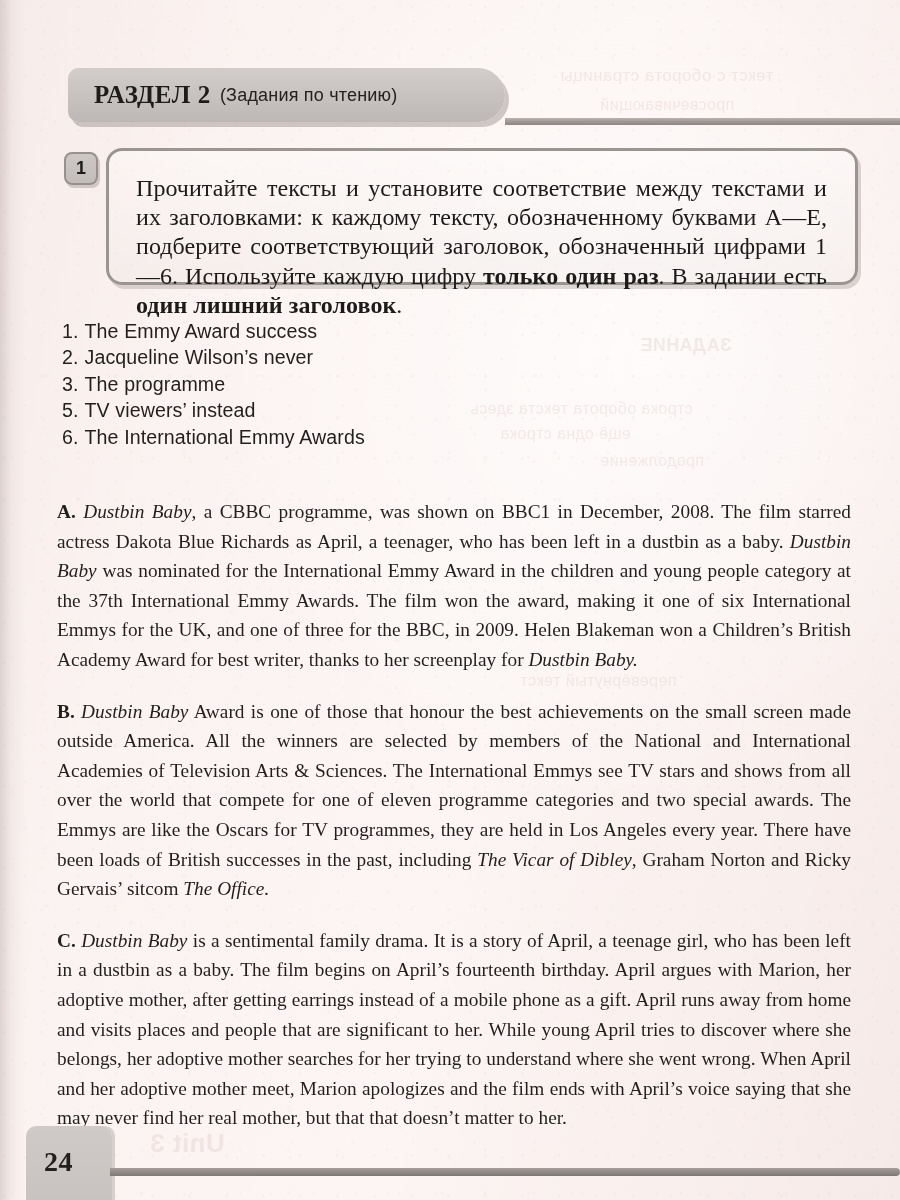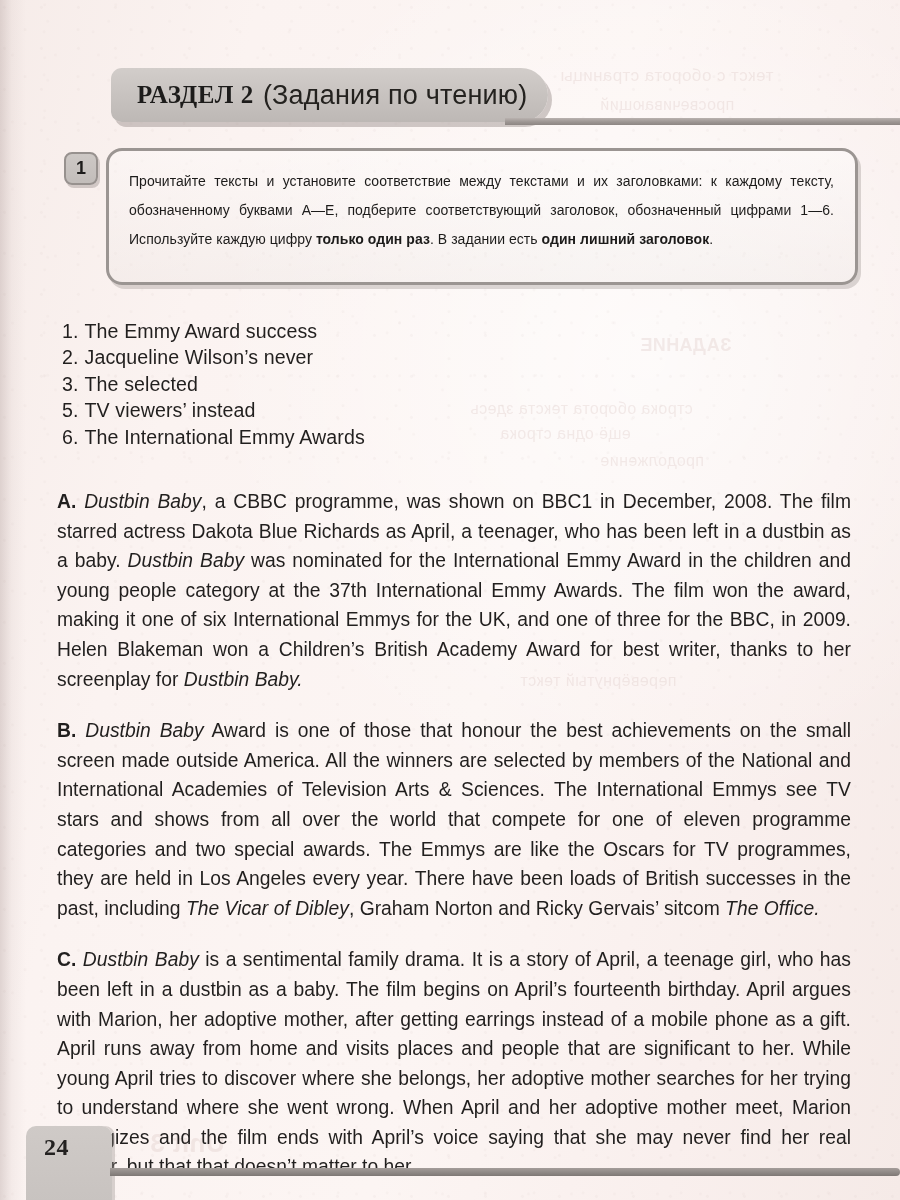--- a/index.html
+++ b/index.html
@@ -66,32 +66,31 @@
     top: 68px;
     width: 437px;
     height: 54px;
     border-radius: 12px 30px 30px 12px;
     background: linear-gradient(180deg, #d2cdca 0%, #c8c3c0 48%, #bdb8b5 100%);
     box-shadow: 4px 5px 0 rgba(150,140,138,.45);
     display: flex;
     align-items: center;
     padding-left: 26px;
     box-sizing: border-box;
-    margin-left: 43px;
   }
   .section-head .num {
     font-family: "Liberation Serif", serif;
     font-weight: bold;
     font-size: 25px;
     color: #1d1c1b;
     letter-spacing: .6px;
   }
   .section-head .sub {
     font-family: "Liberation Sans", sans-serif;
-    font-size: 27px;
+    font-size: 18px;
     color: #24221f;
     margin-left: 9px;
     letter-spacing: .2px;
   }
   .head-rule {
     position: absolute;
     left: 505px;
     top: 118px;
     width: 395px;
     height: 7px;
@@ -124,27 +123,28 @@
     width: 752px;
     height: 137px;
     border: 3px solid #9b9592;
     border-radius: 16px;
     box-sizing: border-box;
     background: linear-gradient(180deg, rgba(255,255,255,.30) 0%, rgba(230,224,221,.26) 100%);
     box-shadow: 3px 4px 0 rgba(155,145,143,.35);
     padding: 9px 14px 0 13px;
   }
   .instruction-box p {
-    margin: 7px;
-    font-size: 14px;
+    margin: 14px;
+    font-size: 24px;
     line-height: 29.2px;
     color: #1c1b1a;
     text-align: justify;
     text-justify: inter-word;
     letter-spacing: .05px;
+    font-family: Liberation Serif, serif;
   }
   .instruction-box b { font-weight: bold; }
 
   
   .headings {
     position: absolute;
     left: 62px;
     top: 318px;
     width: 640px;
   }
@@ -155,22 +155,23 @@
     color: #211f1e;
     letter-spacing: .1px;
     white-space: nowrap;
   }
   .headings .row .n { margin-right: 6px; }
 
   
   .texts {
     position: absolute;
     left: 57px;
-    top: 487px;
+    top: 497px;
     width: 794px;
+    font-family: Liberation Serif, serif;
   }
   .texts p {
     margin: 0 0 22px 0;
     font-size: 19.3px;
     line-height: 29.6px;
     color: #211f1e;
     text-align: justify;
     text-justify: inter-word;
     letter-spacing: .02px;
   }
@@ -185,24 +186,24 @@
     top: 1126px;
     width: 86px;
     height: 96px;
     border-radius: 10px 10px 0 0;
     background: linear-gradient(180deg, #cfcac7 0%, #c6c1be 100%);
     box-shadow: 3px 0 0 rgba(150,140,138,.35);
   }
   .page-tab .pno {
     position: absolute;
     left: 18px;
-    top: 8px;
+    top: 20px;
     font-family: "Liberation Serif", serif;
     font-weight: bold;
-    font-size: 24px;
+    font-size: 28px;
     color: #232120;
     letter-spacing: .5px;
   }
   .foot-rule {
     position: absolute;
     left: 110px;
     top: 1168px;
     width: 790px;
     height: 8px;
     background: linear-gradient(180deg, #a49d9a 0%, #8d8784 60%, #7e7875 100%);
@@ -233,21 +234,21 @@
 
   <div class="ex-badge">1</div>
 
   <div class="instruction-box">
     <p id="instruction-text"><span>Прочитайте тексты и установите соответствие между текстами и их заголовками: к каждому тексту, обозначенному буквами А—Е, подберите соответствующий заголовок, обозначенный цифрами 1—6. Используйте каждую цифру </span><b>только один раз</b><span>. В задании есть </span><b>один лишний заголовок</b><span>.</span></p>
   </div>
 
   <div class="headings" id="headings-list">
       <div class="row"><span class="n">1.</span><span>The Emmy Award success</span></div>
       <div class="row"><span class="n">2.</span><span>Jacqueline Wilson’s never</span></div>
-      <div class="row"><span class="n">3.</span><span>The selected</span></div>
+      <div class="row"><span class="n">3.</span><span>The programme</span></div>
       <div class="row"><span class="n">5.</span><span>TV viewers’ instead</span></div>
       <div class="row"><span class="n">6.</span><span>The International Emmy Awards</span></div>
     </div>
 
   <div class="texts" id="reading-texts">
       <p><b>A.</b><span> </span><i>Dustbin Baby</i><span>, a CBBC programme, was shown on BBC1 in December, 2008. The film starred actress Dakota Blue Richards as April, a teenager, who has been left in a dustbin as a baby. </span><i>Dustbin Baby</i><span> was nominated for the International Emmy Award in the children and young people category at the 37th International Emmy Awards. The film won the award, making it one of six International Emmys for the UK, and one of three for the BBC, in 2009. Helen Blakeman won a Children’s British Academy Award for best writer, thanks to her screenplay for </span><i>Dustbin Baby.</i></p>
       <p><b>B.</b><span> </span><i>Dustbin Baby</i><span> Award is one of those that honour the best achievements on the small screen made outside America. All the winners are selected by members of the National and International Academies of Television Arts &amp; Sciences. The International Emmys see TV stars and shows from all over the world that compete for one of eleven programme categories and two special awards. The Emmys are like the Oscars for TV programmes, they are held in Los Angeles every year. There have been loads of British successes in the past, including </span><i>The Vicar of Dibley</i><span>, Graham Norton and Ricky Gervais’ sitcom </span><i>The Office.</i></p>
       <p><b>C.</b><span> </span><i>Dustbin Baby</i><span> is a sentimental family drama. It is a story of April, a teenage girl, who has been left in a dustbin as a baby. The film begins on April’s fourteenth birthday. April argues with Marion, her adoptive mother, after getting earrings instead of a mobile phone as a gift. April runs away from home and visits places and people that are significant to her. While young April tries to discover where she belongs, her adoptive mother searches for her trying to understand where she went wrong. When April and her adoptive mother meet, Marion apologizes and the film ends with April’s voice saying that she may never find her real mother, but that that doesn’t matter to her.</span></p>
     </div>
 

